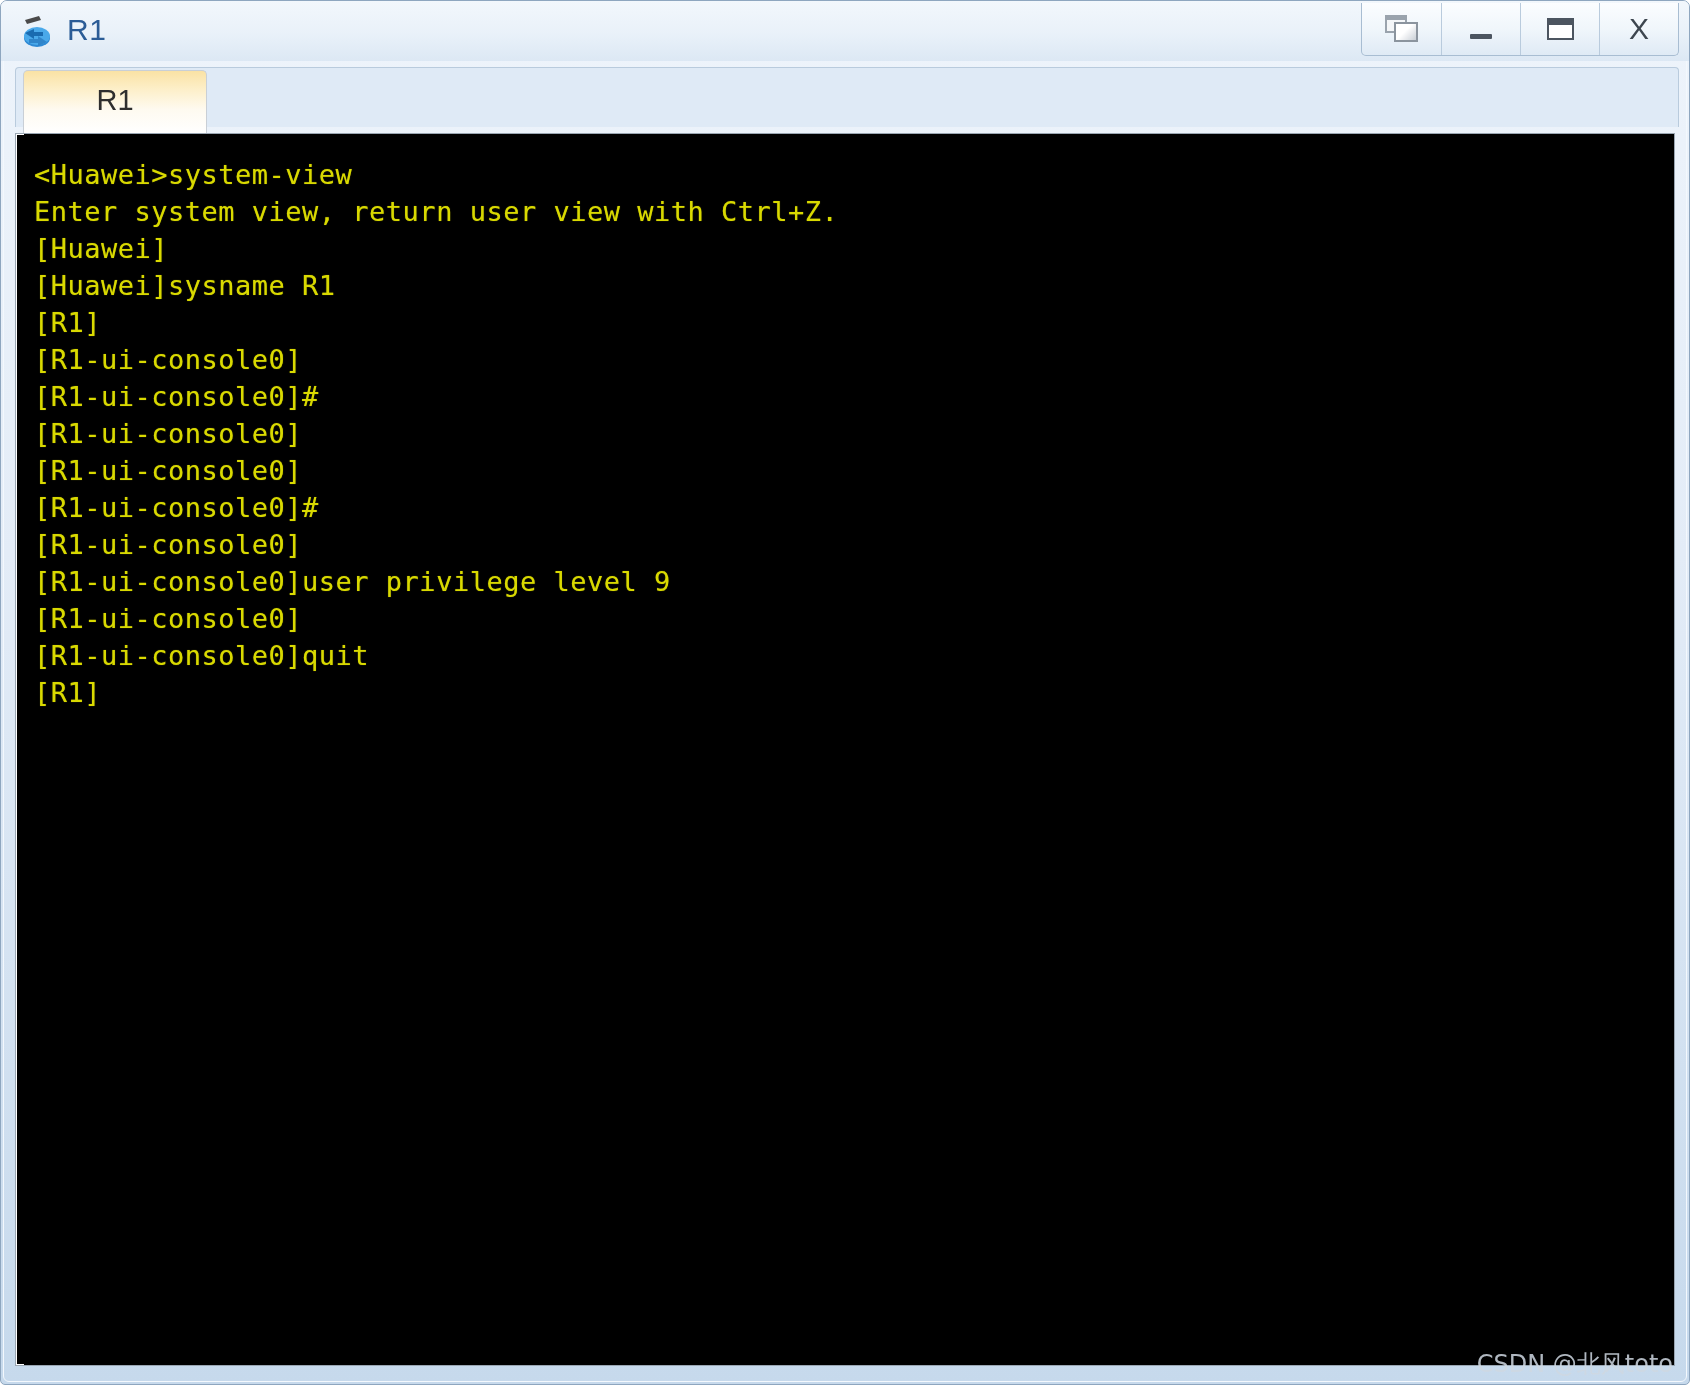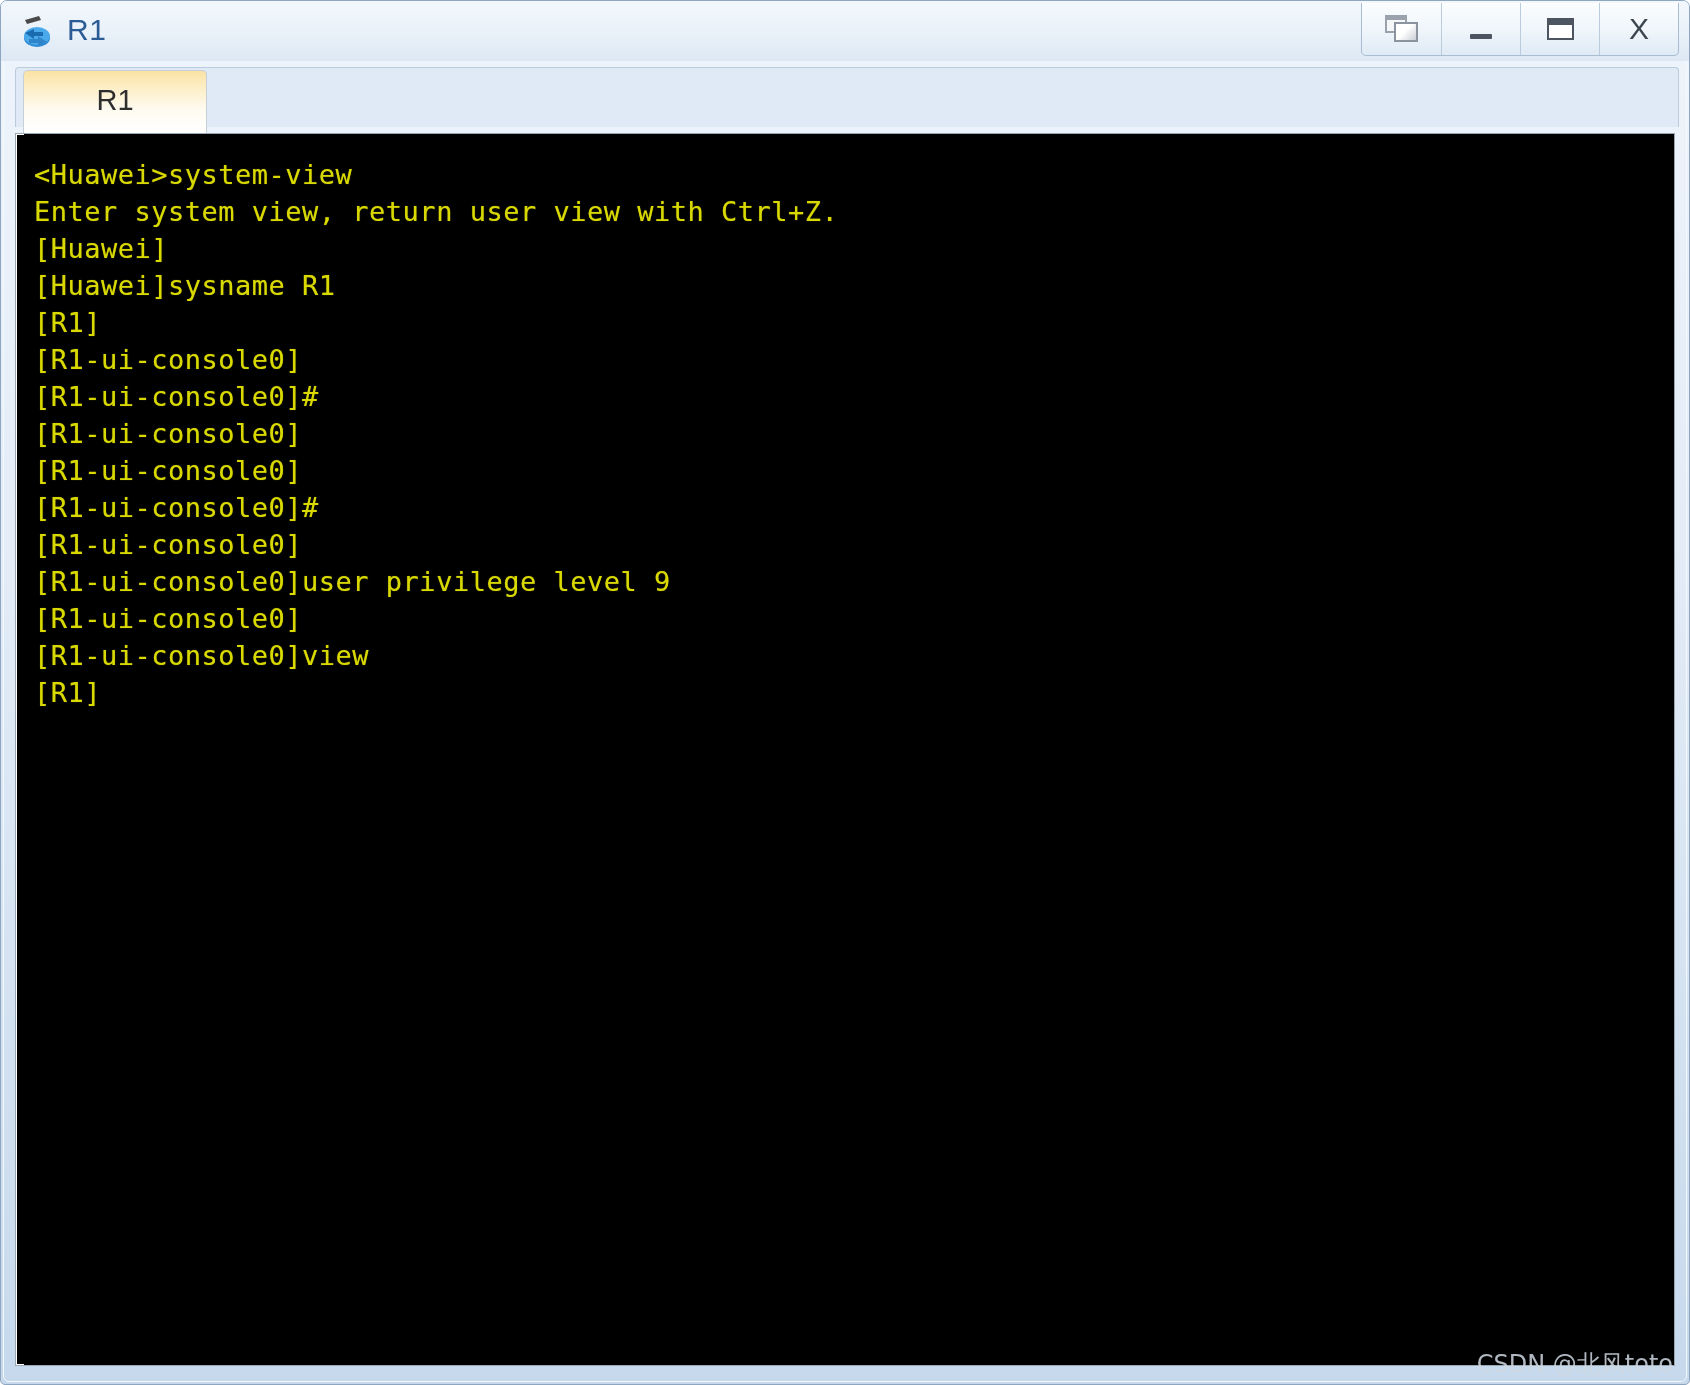--- a/index.html
+++ b/index.html
@@ -268,19 +268,19 @@
         <div class="term-line">[Huawei]sysname R1</div>
         <div class="term-line">[R1]</div>
         <div class="term-line">[R1-ui-console0]</div>
         <div class="term-line">[R1-ui-console0]#</div>
         <div class="term-line">[R1-ui-console0]</div>
         <div class="term-line">[R1-ui-console0]</div>
         <div class="term-line">[R1-ui-console0]#</div>
         <div class="term-line">[R1-ui-console0]</div>
         <div class="term-line">[R1-ui-console0]user privilege level 9</div>
         <div class="term-line">[R1-ui-console0]</div>
-        <div class="term-line">[R1-ui-console0]view</div>
+        <div class="term-line">[R1-ui-console0]quit</div>
         <div class="term-line">[R1]</div>
       </div>
   </div>
 
   <div class="watermark">CSDN @北风toto</div>
 </div>
 
 </body></html>

